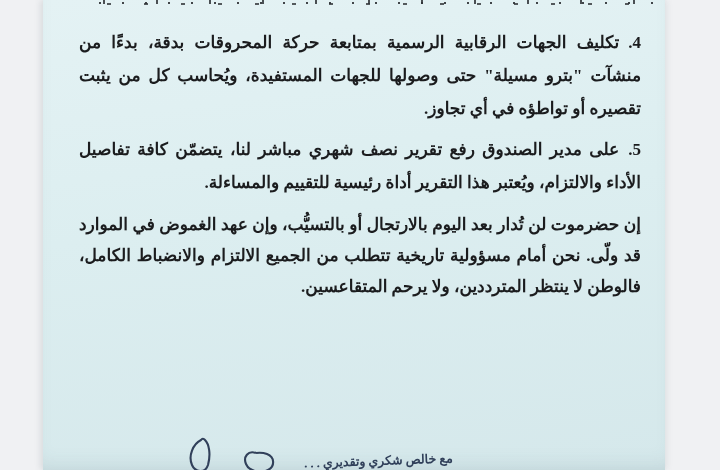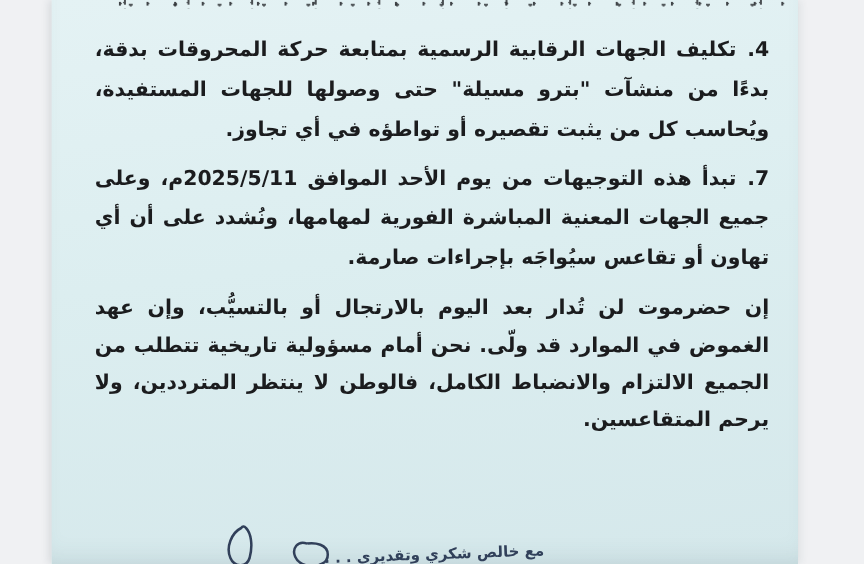--- a/index.html
+++ b/index.html
@@ -35,20 +35,21 @@
     opacity:.9;
   }
   .content{
     position:absolute; inset:0;
     padding:26px 24px 0 36px;
     direction:rtl;
     color:var(--ink);
     font-size:17px;
     font-weight:bold;
     text-align:justify;
+    font-family:Liberation Serif, serif;
   }
   .para{ line-height:33px; margin-bottom:8px; }
   .num{ margin-left:9px; }
   .closing{ line-height:31px; margin-top:10px; }
   .sig-row{
     position:absolute; left:0; bottom:-5px; width:470px; height:36px;
   }
   .sig-loops{ position:absolute; left:135px; bottom:0; }
   .sig-note{
     position:absolute; right:60px; bottom:6px;
@@ -64,23 +65,23 @@
 <body>
 
 <div class="page">
 
   <div class="remnant"></div>
 
   <div class="content">
 
     <p class="para"><span class="num">4.</span><span>تكليف الجهات الرقابية الرسمية بمتابعة حركة المحروقات بدقة، بدءًا من منشآت "بترو مسيلة" حتى وصولها للجهات المستفيدة، ويُحاسب كل من يثبت تقصيره أو تواطؤه في أي تجاوز.</span></p>
 
+    <p class="para"><span class="num">5.</span><span>على مدير الصندوق رفع تقرير نصف شهري مباشر لنا، يتضمّن كافة تفاصيل الأداء والالتزام، ويُعتبر هذا التقرير أداة رئيسية للتقييم والمساءلة.</span></p>
 
 
-    <p class="para"><span class="num">7.</span><span>تبدأ هذه التوجيهات من يوم الأحد الموافق 2025/5/11م، وعلى جميع الجهات المعنية المباشرة الفورية لمهامها، ونُشدد على أن أي تهاون أو تقاعس سيُواجَه بإجراءات صارمة.</span></p>
 
     <p class="para closing">إن حضرموت لن تُدار بعد اليوم بالارتجال أو بالتسيُّب، وإن عهد الغموض في الموارد قد ولّى. نحن أمام مسؤولية تاريخية تتطلب من الجميع الالتزام والانضباط الكامل، فالوطن لا ينتظر المترددين، ولا يرحم المتقاعسين.</p>
 
     <div class="sig-row">
       <svg class="sig-loops" width="120" height="38" viewBox="0 0 120 38" fill="none">
         <path d="M 23 3 C 15 7, 10 19, 14 28 C 17 35, 27 37, 30 28 C 33 17, 31 7, 27 3 C 25.5 1, 24 1.5, 23 3 Z" stroke="#31405a" stroke-width="2.1" fill="none"></path>
         <path d="M 78 16 C 70 13, 65 20, 68 27 C 71 34, 82 37, 90 33 C 97 29.5, 97 20, 89 17 C 85 15.5, 81.5 15.5, 78 16" stroke="#31405a" stroke-width="2.1" fill="none"></path>
       </svg>
       <span class="sig-note">مع خالص شكري وتقديري . . .</span>
     </div>

